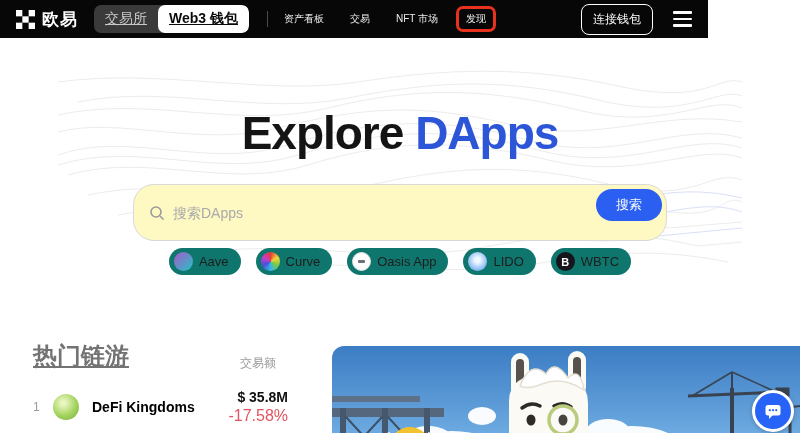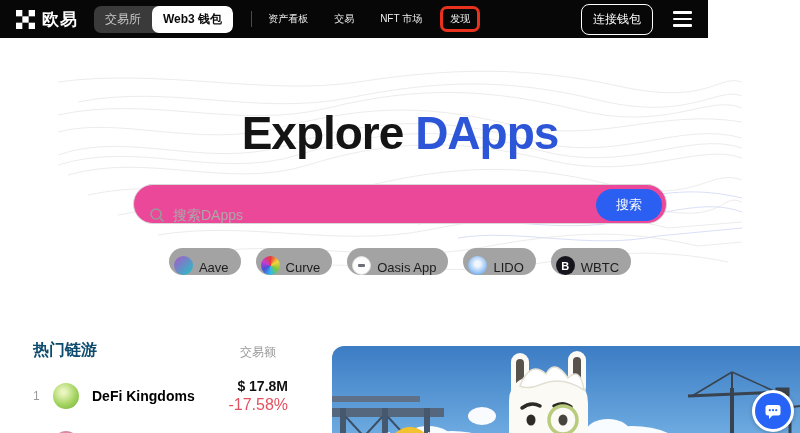--- a/index.html
+++ b/index.html
@@ -6,64 +6,64 @@
   html,body { width:800px; height:433px; overflow:hidden; background:#fff;
               font-family:"Liberation Sans", sans-serif; }
   #screen { position:relative; width:800px; height:433px; overflow:hidden; background:#fff; }
 
   
   .topbar { position:absolute; top:0; left:0; width:708px; height:38px; background:#070707;
             display:flex; align-items:center; padding:0 14px 0 16px; }
   .brand { display:flex; align-items:center; gap:7px; cursor:pointer; }
   .brand-name { color:#fff; font-size:17px; font-weight:bold; letter-spacing:1px; }
   .toggle { display:flex; margin-left:16px; background:#3a3a3a; border-radius:7px; overflow:hidden; }
-  .toggle-seg { font-size:12px; padding:5px 11px; color:#c9c9c9; cursor:pointer; white-space:nowrap; }
+  .toggle-seg { font-size:14px; padding:5px 11px; color:#c9c9c9; cursor:pointer; white-space:nowrap;text-decoration:underline; }
   .toggle-seg.active { background:#ffffff; color:#0a0a0a; border-radius:7px; font-weight:bold; }
   .bar-divider { width:1px; height:16px; background:#4a4a4a; margin:0 16px 0 18px; }
   .nav { display:flex; align-items:center; gap:26px; }
   .nav-item { color:#ededed; font-size:10px; cursor:pointer; white-space:nowrap; }
   .nav-item.annotated { border:3px solid #e8321e; border-radius:7px; padding:3px 7px; margin-left:-8px; }
   .topbar-right { margin-left:auto; display:flex; align-items:center; gap:18px; }
   .connect-btn { background:transparent; border:1.5px solid #ffffff; color:#fff; font-size:12px;
                  padding:6px 11px; border-radius:8px; cursor:pointer; white-space:nowrap;
                  font-family:"Liberation Sans", sans-serif; }
   .hamburger { display:flex; flex-direction:column; gap:4px; cursor:pointer; padding:2px; }
   .hamburger span { display:block; width:19px; height:2.5px; background:#fff; border-radius:1px; }
 
   
   .hero { position:absolute; top:44px; left:0; width:800px; height:275px; }
   .contours { position:absolute; top:16px; left:58px; width:684px; height:220px; pointer-events:none; }
   .hero-title { position:absolute; top:62px; width:100%; text-align:center; font-size:46px;
                 font-weight:bold; color:#141414; letter-spacing:-1px; }
   .hero-title .blue { color:#2d55d8; }
-  .search-wrap { position:absolute; top:140px; left:133px; width:534px; height:40px; background:#ec4899;
-                 border:1px solid #d8d8d8; border-radius:21px; display:flex; align-items:flex-end;
+  .search-wrap { position:absolute; top:140px; left:133px; width:534px; height:57px; background:#fef9c3;
+                 border:1px solid #d8d8d8; border-radius:21px; display:flex; align-items:center;
                  padding:0 74px 0 15px; }
   .search-wrap input { flex:1; border:none; outline:none; font-size:14px; color:#333;
                        font-family:"Liberation Sans", sans-serif; background:transparent; margin-left:8px; }
   .search-wrap input::placeholder { color:#a9a9a9; }
   .search-btn { position:absolute; right:4px; top:3.5px; width:66px; height:32px; background:#2b5ff2;
                 color:#fff; border:none; border-radius:16px; font-size:13px; cursor:pointer;
                 font-family:"Liberation Sans", sans-serif; }
   .pills { position:absolute; top:204px; width:100%; display:flex; justify-content:center; gap:15px; }
-  .pill { display:flex; align-items:flex-end; gap:6px; background:#a3a3a3; border-radius:14px;
+  .pill { display:flex; align-items:center; gap:6px; background:#0f766e; border-radius:14px;
           height:27px; padding:0 12px 0 5px; font-size:13px; color:#1d1d1d; cursor:pointer; }
   .coin { width:19px; height:19px; border-radius:50%; flex:0 0 auto; display:flex;
           align-items:center; justify-content:center; }
   .coin.aave  { background:linear-gradient(135deg,#9c62c9 10%,#2ebac6 90%); }
   .coin.curve { background:conic-gradient(#e33b3b,#f5d33a,#7ac943,#35b6e9,#4750d8,#c93bd0,#e33b3b); }
   .coin.lido  { background:radial-gradient(circle at 50% 42%,#f0f7ff 18%,#79b1ef 75%,#4f93e0); }
   .coin.oasis { background:#fdfdfd; border:1px solid #e2e2e2; }
   .coin.oasis::after { content:""; width:7px; height:2.5px; background:#6b6f76; border-radius:1px; }
   .coin.wbtc  { background:#16151d; color:#fff; font-size:11px; font-weight:bold; }
 
   
   .trending { position:absolute; left:33px; top:340px; width:255px; }
   .trend-head { display:flex; align-items:flex-end; justify-content:space-between; }
-  .trend-title { font-size:16px; font-weight:bold; color:#0c4a6e; }
+  .trend-title { font-size:24px; font-weight:bold; color:#737373;text-decoration:underline; }
   .trend-col { font-size:12px; color:#9b9b9b; padding-right:12px; cursor:default; }
   .trow { display:flex; align-items:center; margin-top:17px; cursor:pointer; }
   .trow .rank { width:16px; font-size:12px; color:#9a9a9a; }
   .ticon { width:26px; height:26px; border-radius:50%; margin:0 13px 0 4px; flex:0 0 auto; }
   .ticon.dfk  { background:radial-gradient(circle at 40% 35%,#e8f5be 10%,#a4d35f 55%,#6fae3c); }
   .ticon.row2 { background:radial-gradient(circle at 45% 40%,#eab0bc 15%,#c96b85 70%,#b05570); }
   .tname { font-size:14px; font-weight:bold; color:#000000; }
   .tvals { margin-left:auto; text-align:right; }
   .tvol { font-size:14px; font-weight:bold; color:#101010; }
   .tchg { font-size:16px; color:#e15360; margin-top:2px; }
@@ -181,21 +181,21 @@
     <div class="trend-head">
       <div class="trend-title">热门链游</div>
       <div class="trend-col">交易额</div>
     </div>
 
     <div class="trow">
       <span class="rank">1</span>
       <span class="ticon dfk"></span>
       <span class="tname">DeFi Kingdoms</span>
       <span class="tvals">
-        <div class="tvol">$ 17.8M</div>
+        <div class="tvol">$ 35.8M</div>
         <div class="tchg">-17.58%</div>
       </span>
     </div>
 
     <div class="trow">
       <span class="rank"></span>
       <span class="ticon row2"></span>
       <span class="tname"></span>
 
     </div>

